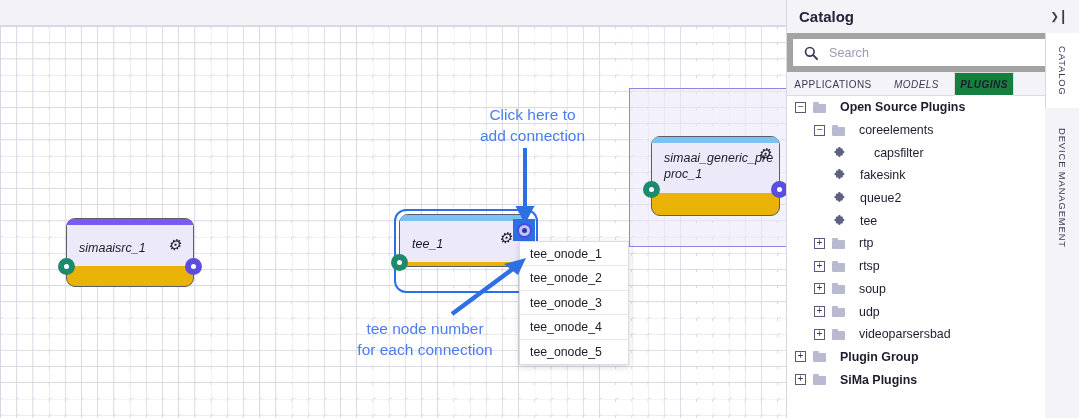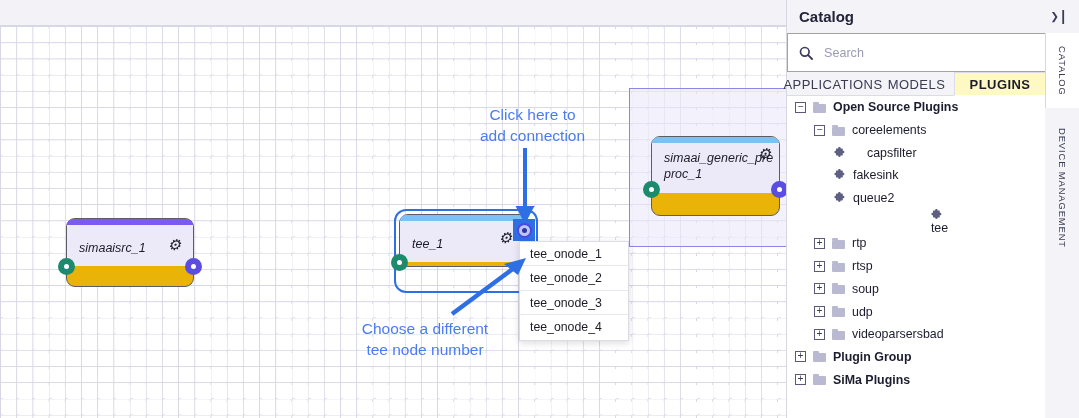--- a/index.html
+++ b/index.html
@@ -114,42 +114,42 @@
   }
   #panel-header{
     position:absolute;left:0;top:0;width:259px;height:33px;
     display:flex;align-items:center;
   }
   #panel-title{
     margin-left:12px;font-size:15px;font-weight:bold;color:#23233a;
   }
   #search-wrap{
     position:absolute;left:0;top:33px;width:290px;height:39px;
-    background:#ffffff;border:1px solid #a3a3a3;box-sizing:border-box;
+    background:#ffffff;border:6px solid #a3a3a3;box-sizing:border-box;
     display:flex;align-items:center;
   }
   #search-icon{margin-left:11px;display:flex;align-items:center;}
   #search-input{
     border:none;outline:none;margin-left:9px;font-size:12.6px;color:#22223a;
     background:transparent;width:190px;font-family:"Liberation Sans", sans-serif;
   }
   #search-input::placeholder{color:#9b9bb4;}
   #tabs{
     position:absolute;left:0;top:72px;width:259px;height:24px;
     display:flex;background:#f3f3f8;border-bottom:1px solid #dcdce4;
     box-sizing:border-box;
   }
   .tab{
     flex:0 0 auto;display:flex;align-items:center;justify-content:center;
-    font-size:13px;letter-spacing:.45px;color:#3a3a52;
+    font-size:10px;letter-spacing:.45px;color:#3a3a52;
     box-sizing:border-box;height:24px;
   }
   .tab.t-app{width:92px;}
-  .tab.t-mod{width:75px;}
-  .tab.t-plg{width:92px;background:#fef9c3;border:1px solid #dcdce4;border-bottom:1px solid #fff;font-weight:bold;color:#1c1c2e;}
+  .tab.t-mod{width:75px;font-style:italic;}
+  .tab.t-plg{width:60px;background:#15803d;border:1px solid #dcdce4;border-bottom:1px solid #fff;font-weight:bold;color:#1c1c2e;font-style:italic;}
   #tree{
     position:absolute;left:0;top:96px;width:259px;height:322px;
     background:#ffffff;overflow:hidden;
   }
   .tree-row{
     height:22.7px;display:flex;align-items:center;box-sizing:border-box;
   }
   .toggle{
     width:11px;height:11px;border:1px solid #5a5a78;box-sizing:border-box;
     display:flex;align-items:center;justify-content:center;
@@ -161,21 +161,21 @@
   }
   .folder::before{
     content:"";position:absolute;left:0;top:0;width:6px;height:2.5px;
     background:#b9b9d2;border-radius:1px 1px 0 0;
   }
   .folder::after{
     content:"";position:absolute;left:0;top:2px;width:13px;height:9px;
     background:#b9b9d2;border-radius:1px;
   }
   .puzzle{width:13px;height:12px;margin-right:7px;flex:0 0 auto;}
-  .tree-label{font-size:12.4px;color:#1c1c2e;white-space:nowrap;}
+  .tree-label{font-size:12.4px;color:#1c1c2e;white-space:nowrap;margin-left:7px;}
   .tree-label.bold{font-weight:bold;}
 
   
   #vtabs{
     position:absolute;left:1045px;top:0;width:34px;height:418px;
     background:#f3f3f8;box-sizing:border-box;
   }
   .vtab{
     position:absolute;left:0;width:34px;box-sizing:border-box;
     display:flex;align-items:center;justify-content:center;
@@ -231,34 +231,35 @@
       <div class="gear" style="right:8px;top:9px;">⚙</div>
       <div class="port in" style="left:-9px;top:44px;"></div>
       <div class="port out" style="right:-9px;top:44px;"></div>
     </div>
 
     <div id="dropdown">
       <div class="dd-item">tee_onode_1</div>
       <div class="dd-item">tee_onode_2</div>
       <div class="dd-item">tee_onode_3</div>
       <div class="dd-item">tee_onode_4</div>
+      <div class="dd-item">tee_onode_5</div>
     </div>
 
     <div class="anno" style="left:455px;top:104px;width:155px;">
       <div>Click here to</div>
       <div>add connection</div>
     </div>
     <svg class="anno-arrow" style="left:512px;top:148px;" width="28" height="78" viewBox="0 0 28 78">
       <path d="M13 0 L13 62" stroke="#2f6fe4" stroke-width="4" fill="none"></path>
       <path d="M3.5 58 L13 76 L22.5 58 Z" fill="#2f6fe4"></path>
     </svg>
 
     <div class="anno" style="left:334px;top:318px;width:182px;">
-      <div>Choose a different</div>
       <div>tee node number</div>
+      <div>for each connection</div>
     </div>
     <svg class="anno-arrow" style="left:448px;top:256px;" width="80" height="62" viewBox="0 0 80 62">
       <path d="M4 58 L70 9" stroke="#2f6fe4" stroke-width="4.5" fill="none"></path>
       <path d="M78 2 L56 8 L70 19 Z" fill="#2f6fe4"></path>
     </svg>
   </div>
 
   <div id="right-panel">
 
     <div id="panel-header">
@@ -304,21 +305,21 @@
             <path d="M6.2 1.2a1.7 1.7 0 013.3 0v.9h2.1c.5 0 .8.3.8.8V5h.9a1.7 1.7 0 010 3.3h-.9v2.1c0 .5-.3.8-.8.8H9.5v.9a1.7 1.7 0 01-3.3 0v-.9H4.1c-.5 0-.8-.3-.8-.8V8.3h-.9a1.7 1.7 0 010-3.3h.9V2.9c0-.5.3-.8.8-.8h2.1z" fill="#5e6081"></path>
           </svg>
           <span class="tree-label">fakesink</span>
         </div>
         <div class="tree-row" style="padding-left: 46px;">
           <svg class="puzzle" viewBox="0 0 16 16">
             <path d="M6.2 1.2a1.7 1.7 0 013.3 0v.9h2.1c.5 0 .8.3.8.8V5h.9a1.7 1.7 0 010 3.3h-.9v2.1c0 .5-.3.8-.8.8H9.5v.9a1.7 1.7 0 01-3.3 0v-.9H4.1c-.5 0-.8-.3-.8-.8V8.3h-.9a1.7 1.7 0 010-3.3h.9V2.9c0-.5.3-.8.8-.8h2.1z" fill="#5e6081"></path>
           </svg>
           <span class="tree-label">queue2</span>
         </div>
-        <div class="tree-row" style="padding-left: 46px; flex-direction: column;">
+        <div class="tree-row" style="padding-left: 46px;">
           <svg class="puzzle" viewBox="0 0 16 16">
             <path d="M6.2 1.2a1.7 1.7 0 013.3 0v.9h2.1c.5 0 .8.3.8.8V5h.9a1.7 1.7 0 010 3.3h-.9v2.1c0 .5-.3.8-.8.8H9.5v.9a1.7 1.7 0 01-3.3 0v-.9H4.1c-.5 0-.8-.3-.8-.8V8.3h-.9a1.7 1.7 0 010-3.3h.9V2.9c0-.5.3-.8.8-.8h2.1z" fill="#5e6081"></path>
           </svg>
           <span class="tree-label">tee</span>
         </div>
         <div class="tree-row" style="padding-left: 27px;">
           <span class="toggle">+</span>
           <span class="folder"></span>
           <span class="tree-label">rtp</span>
         </div>

